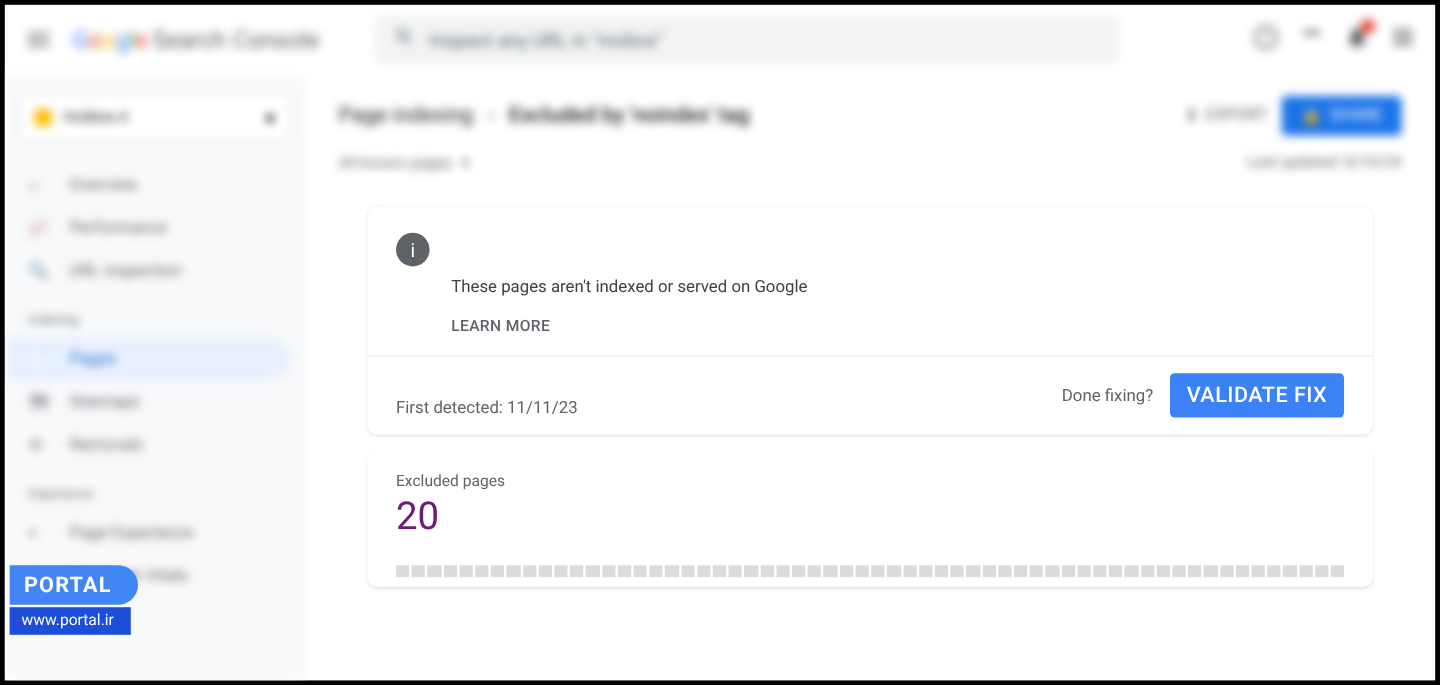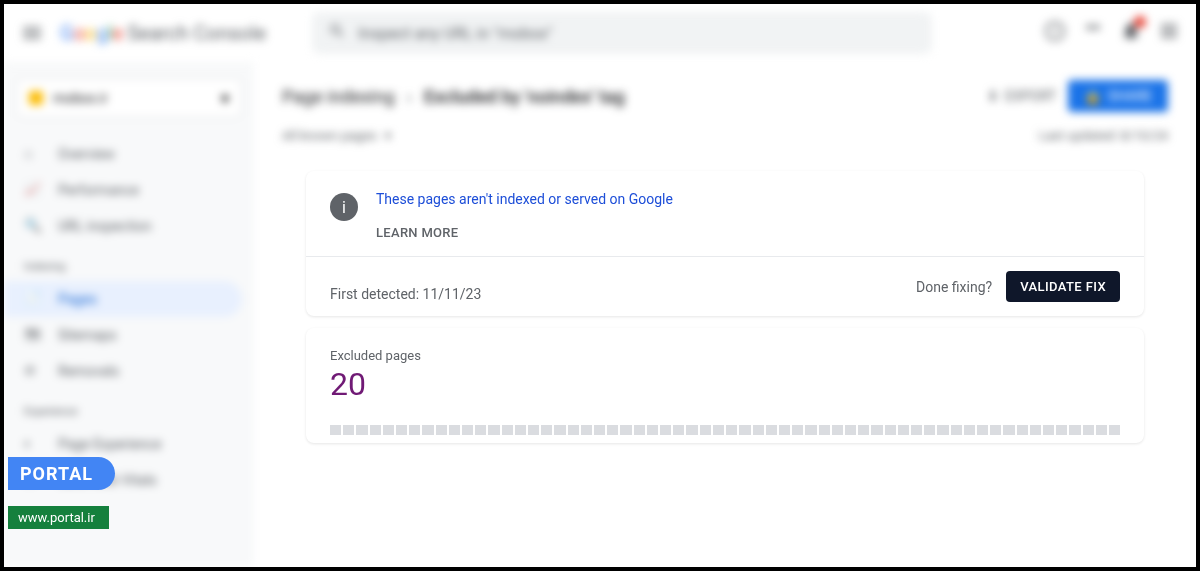--- a/index.html
+++ b/index.html
@@ -34,37 +34,37 @@
     .top-actions { display: flex; gap: 12px; align-items: center; }
     .export-btn { color: #5f6368; font-size: 14px; display: flex; align-items: center; gap: 6px; }
     .share-btn { background: #1a73e8; color: #fff; padding: 8px 16px; border-radius: 4px; font-size: 14px; display: flex; align-items: center; gap: 6px; }
     .filter-row { display: flex; justify-content: space-between; padding: 8px 0 16px; font-size: 13px; color: #5f6368; }
     .filter-chip { display: flex; align-items: center; gap: 8px; }
     
     .card { background: #fff; border-radius: 8px; box-shadow: 0 1px 3px rgba(0,0,0,0.1); margin: 12px 24px; }
     .card-head { padding: 20px 24px 16px; display: flex; gap: 18px; }
     .info-circle { width: 28px; height: 28px; background: #5f6368; border-radius: 50%; color: #fff; display: flex; align-items: center; justify-content: center; font-size: 16px; flex-shrink: 0; margin-top: 2px; }
     .card-title { font-size: 20px; color: #202124; margin-bottom: 4px; }
-    .card-sub { font-size: 14px; color: #1d4ed8; }
+    .card-sub { font-size: 14px; color: #404040; margin-top: 39px; }
     .learn-more { margin-top: 18px; font-size: 13px; color: #5f6368; font-weight: 500; letter-spacing: 0.3px; }
     .card-row { border-top: 1px solid #e8eaed; padding: 14px 24px; display: flex; justify-content: space-between; align-items: flex-end; font-size: 14px; color: #5f6368; }
-    .validate-btn { background: #0f172a; color: #fff; padding: 8px 14px; border-radius: 4px; font-size: 13px; font-weight: 500; letter-spacing: 0.4px; }
+    .validate-btn { background: #3b82f6; color: #fff; padding: 8px 14px; border-radius: 4px; font-size: 18px; font-weight: 500; letter-spacing: 0.4px; }
     .done-fixing { display: flex; align-items: center; gap: 14px; }
     
     .affected-card { padding: 20px 24px 8px; }
     .affected-label { font-size: 13px; color: #5f6368; }
     .affected-count { font-size: 32px; color: #701a75; margin-top: 2px; }
     .chart-area { margin-top: 22px; }
     .chart-y { font-size: 11px; color: #5f6368; }
     .chart-bars { height: 10px; margin-top: 2px; display: flex; gap: 2px; }
     .chart-bar { flex: 1; background: #dadce0; height: 100%; }
     
     .watermark { position: absolute; left: 4px; bottom: 38px; z-index: 10; }
     .wm-badge { background: #4285f4; color: #fff; padding: 6px 22px 6px 12px; font-size: 18px; font-weight: 700; letter-spacing: 1px; border-radius: 0 18px 18px 0; }
-    .wm-text { background: #15803d; color: #fff; padding: 4px 14px 4px 10px; font-size: 13px; margin-top: 16px; display: inline-block; }
+    .wm-text { background: #1d4ed8; color: #fff; padding: 4px 14px 4px 10px; font-size: 13px; margin-top: 2px; display: inline-block; }
   </style>
 </head>
 <body>
 
 <div class="header blurred">
   <div class="menu-btn">
     <svg viewBox="0 0 24 24" width="24" height="24">
         <path fill="currentColor" d="M3 18h18v-2H3v2zm0-5h18v-2H3v2zm0-7v2h18V6H3z"></path>
       </svg>
   </div>

